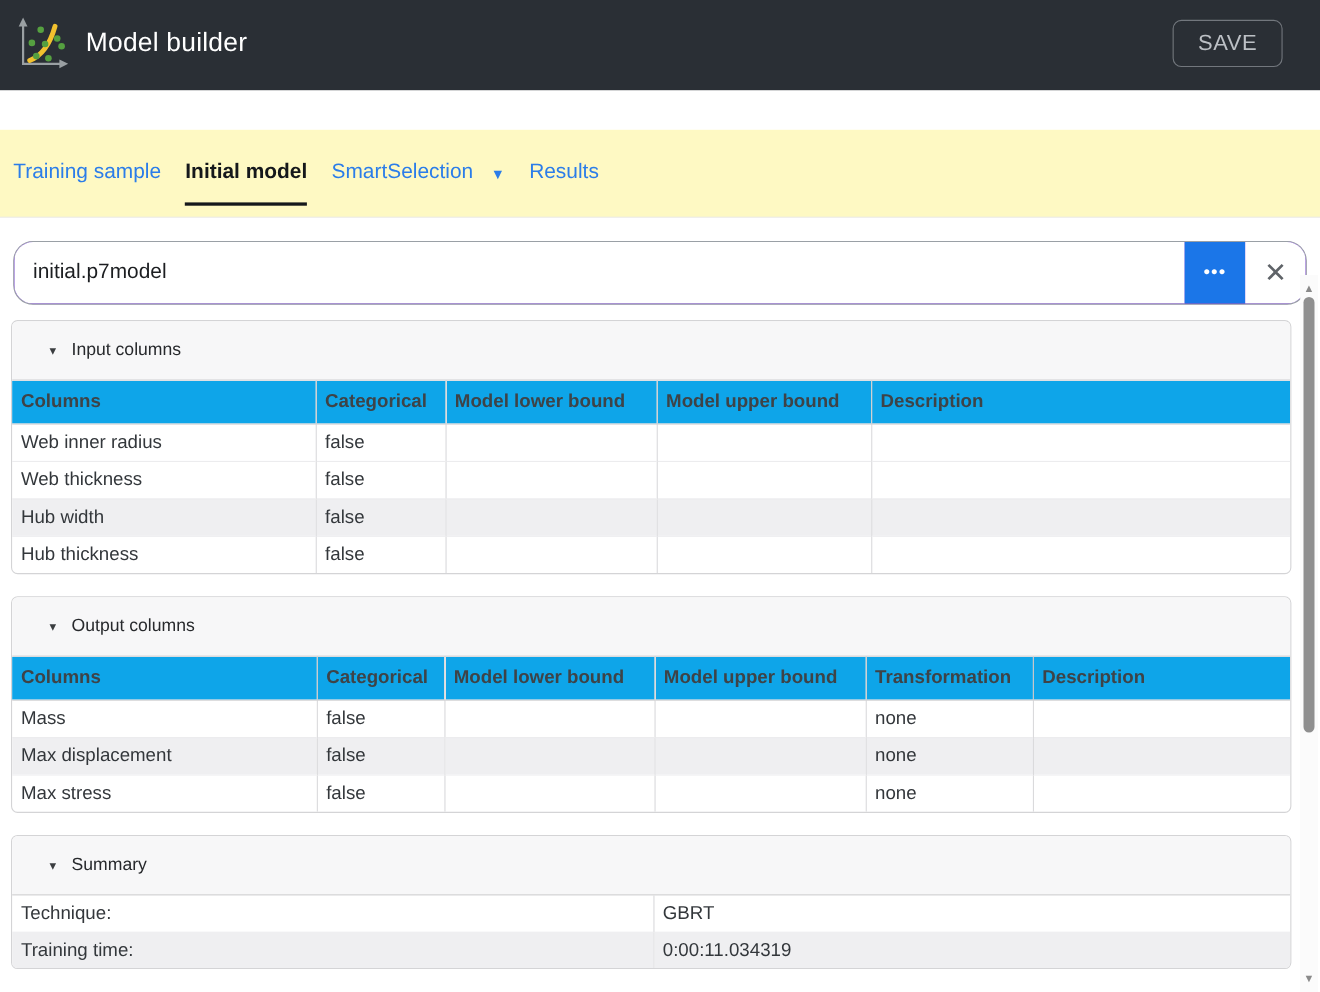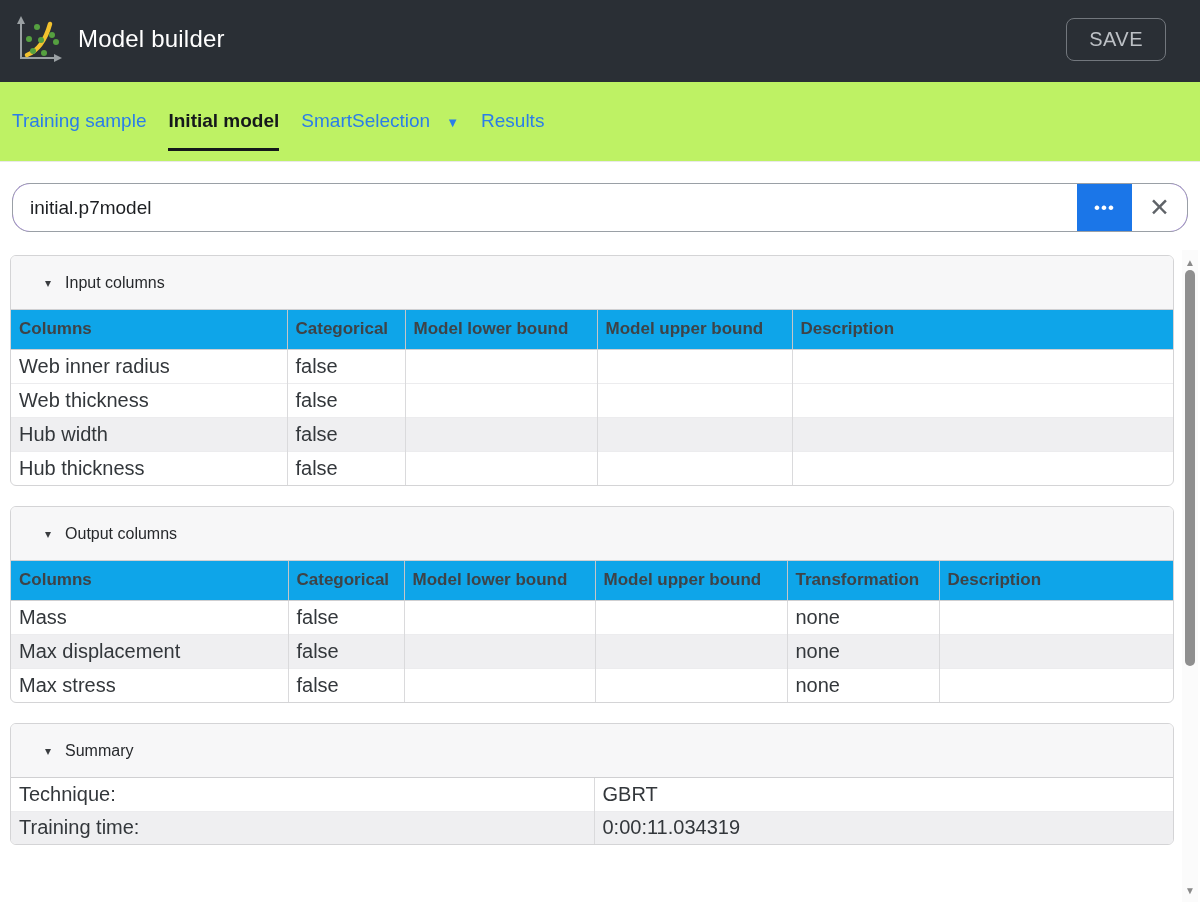--- a/index.html
+++ b/index.html
@@ -8,51 +8,51 @@
 
   
   .app-header { height:82px; background:#2a2f35; display:flex; align-items:center; padding:0 34px 4px 12px; }
   .logo { width:52px; height:52px; flex:0 0 auto; }
   .app-title { color:#ffffff; font-size:24px; font-weight:400; margin-left:14px; letter-spacing:0.2px; }
   .spacer { flex:1; }
   .save-btn { background:transparent; border:1px solid #72777d; border-radius:8px; color:#bcc0c5;
     font-size:20px; font-family:inherit; padding:9px 22px; letter-spacing:0.5px; cursor:pointer; }
 
   
-  .tabbar { height:80px; background:#bef264; display:flex; align-items:flex-start; padding:28px 0 0 12px;
-    border-bottom:1px solid #e9e9ea; }
+  .tabbar { height:80px; background:#fef9c3; display:flex; align-items:flex-start; padding:28px 0 0 12px;
+    border-bottom:1px solid #e9e9ea;margin-top:36px; }
   .tab { font-size:19px; color:#2b7de9; padding:0 0 16px 0; margin-right:22px; cursor:pointer;
     display:flex; align-items:center; }
   .tab.active { color:#15181b; font-weight:700; border-bottom:3px solid #15181b; }
   .tab .caret { font-size:13px; margin-left:16px; color:#2b7de9; position:relative; top:1px; }
 
   
   .file-row { height:90px; padding:21px 12px 0 12px; background:#fff; }
-  .file-box { height:49px; border:1px solid #9aa0a6; border-radius:18px; display:flex; overflow:hidden; background:#6d28d9; }
+  .file-box { height:58px; border:1px solid #9aa0a6; border-radius:18px; display:flex; overflow:hidden; background:#6d28d9; }
   .file-input { flex:1; border:none; outline:none; font-size:19px; color:#1c1e21; padding:0 10px 0 17px;
     font-family:inherit; background:#fff; }
   .ellipsis-btn { width:55px; background:#1b76e8; color:#fff; border:none; cursor:pointer;
     font-size:17px; letter-spacing:1px; display:flex; align-items:center; justify-content:center; }
   .clear-btn { width:55px; background:#fff; border:none; cursor:pointer; color:#5f6368;
     font-size:25px; display:flex; align-items:center; justify-content:center; }
 
   
   .content { position:relative; height:650px; background:#fff; padding:3px 26px 0 10px; overflow:hidden; }
   .panel { border:1px solid #d4d4d6; border-radius:6px; overflow:hidden; margin-bottom:20px; background:#fff; width:1164px; }
   .section-header { background:#f7f7f8; height:54px; display:flex; align-items:center; padding-left:34px;
     border-bottom:1px solid #d0d0d2; cursor:pointer; }
   .collapse-tri { font-size:12px; color:#3a3d40; margin-right:14px; }
   .section-title { font-size:16px; color:#27292c; }
 
   table { border-collapse:collapse; table-layout:fixed; width:100%; }
   th { background:#0ea5e9; text-align:left; font-size:17px; font-weight:700; color:#3e4347;
     height:39px; padding:0 6px 0 8px; border-right:1px solid #c6c6c8; border-bottom:1px solid #cfcfd1;
     white-space:nowrap; overflow:hidden; }
   th:last-child { border-right:none; }
-  td { font-size:20px; color:#33373b; height:34px; padding:0 6px 0 8px; border-right:1px solid #dadadc;
+  td { font-size:17px; color:#33373b; height:34px; padding:0 6px 0 8px; border-right:1px solid #dadadc;
     white-space:nowrap; overflow:hidden;margin-top:24px; }
   td:last-child { border-right:none; }
   tr.data-row { border-bottom:1px solid #ececee; }
   tr.data-row:last-child { border-bottom:none; }
   tr.alt { background:#efeff1; }
 
   .summary-table td { height:33px; }
 
   
   .scrollbar { position:absolute; top:250px; right:2px; width:16px; height:652px; background:#fbfbfb; }

